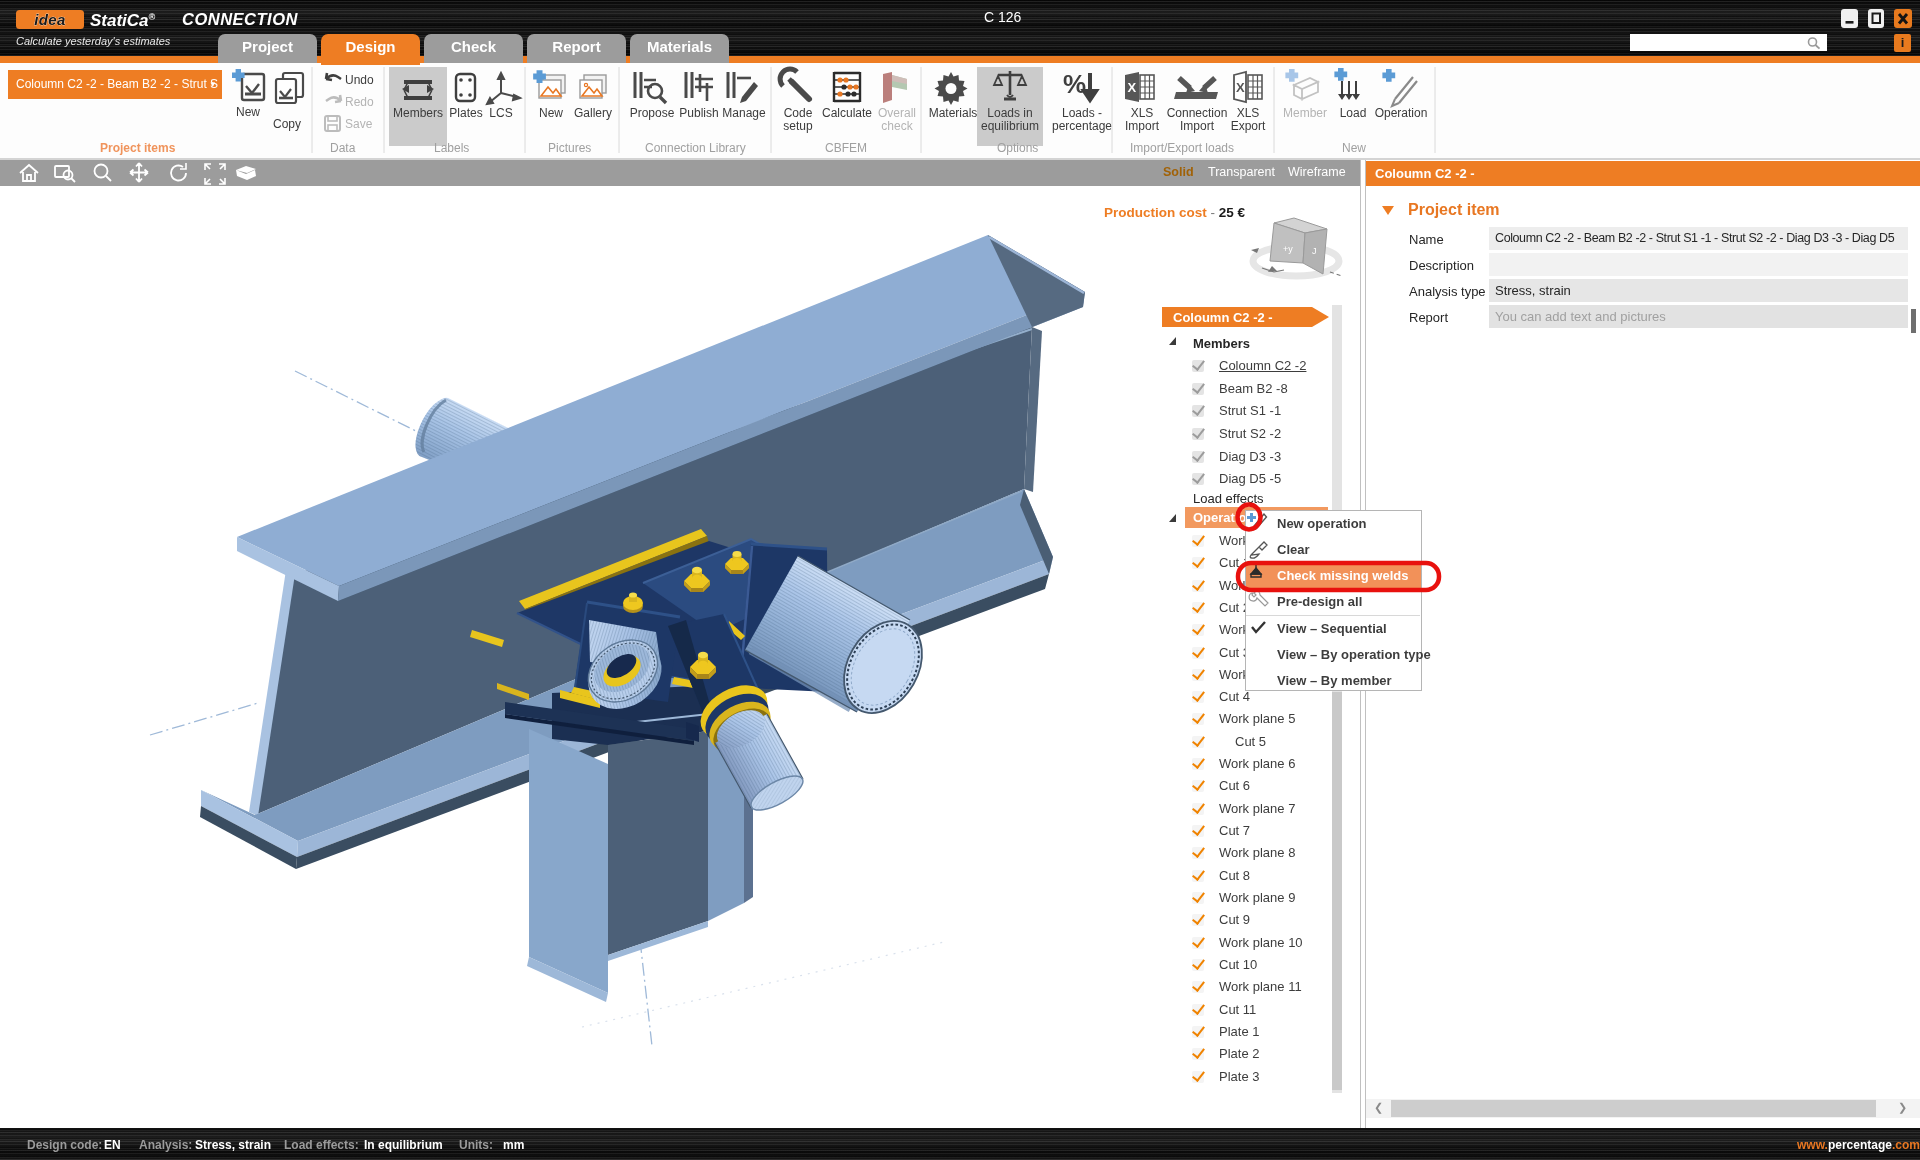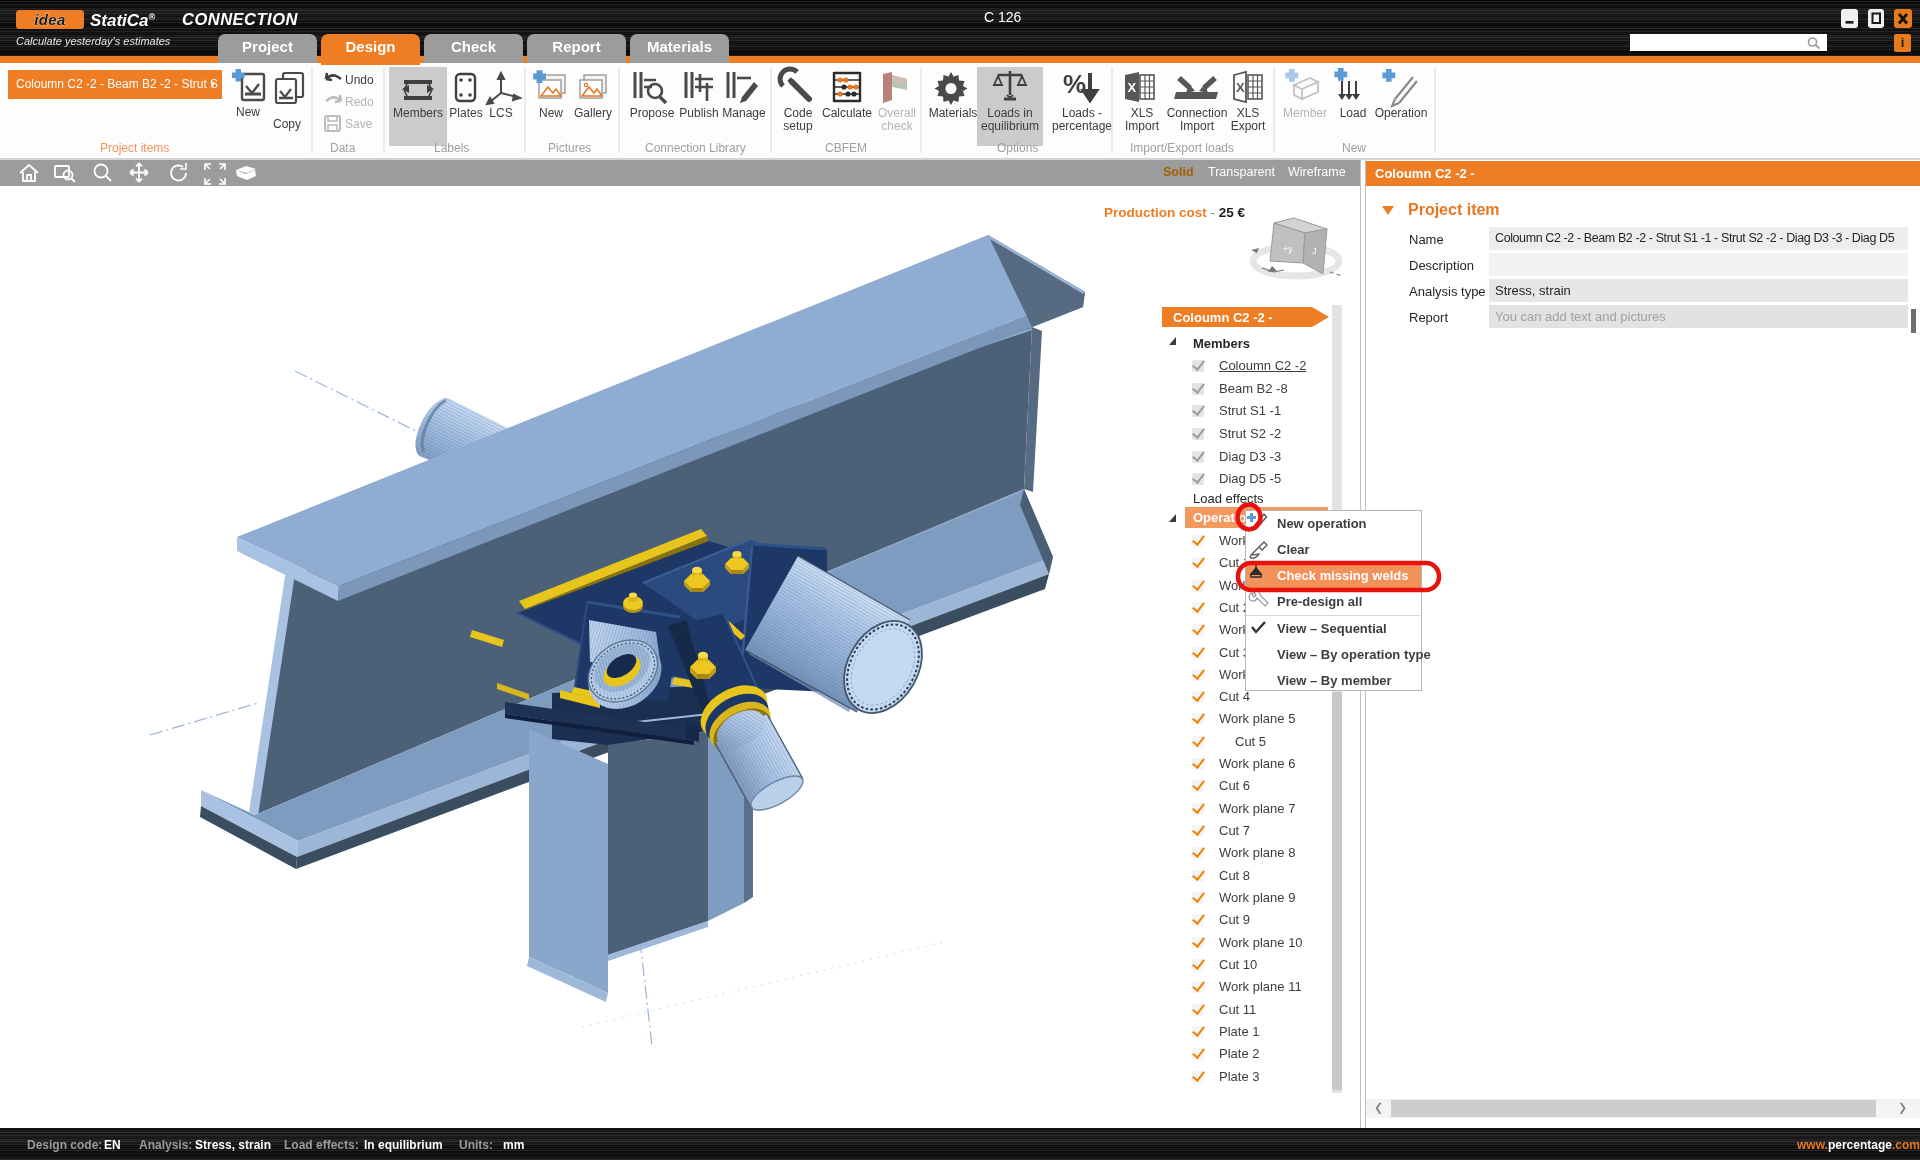--- a/index.html
+++ b/index.html
@@ -61,21 +61,21 @@
 
 <div class="abs" style="left:1630px;top:34px;width:197px;height:17px;background:#fff;z-index:3"></div>
 <svg class="abs" style="left:1806px;top:36px;z-index:4" width="16" height="14" viewBox="0 0 16 14">
  <circle cx="6.5" cy="6" r="4" fill="none" stroke="#9a9a9a" stroke-width="1.6"></circle>
     <path d="M9.5 9 L13.5 12.6" stroke="#9a9a9a" stroke-width="1.8"></path>
 </svg>
 <div class="abs" style="left:1894px;top:34px;width:17px;height:18px;background:#e87a1e;z-index:3;color:#1a1a1a;font-weight:bold;font-size:13px;text-align:center;line-height:18px;border-radius:2px">i</div>
 
 <div id="ribbon"></div>
 <div class="abs" style="left:8px;top:70px;width:214px;height:29px;background:#ee7d23;z-index:3;color:#fff;font-size:12px;line-height:29px;padding-left:8px;box-sizing:border-box;white-space:nowrap;overflow:hidden;padding-right:20px">Coloumn C2 -2 - Beam B2 -2 - Strut S<span style="position:absolute;right:7px;font-size:9px">▾</span></div>
-<div class="glabel" style="left:100px;color:#f0945c;font-weight:normal">Project items</div>
+<div class="glabel" style="left:100px;color:#f0945c;font-weight:bold">Project items</div>
 <div class="abs" style="left:389px;top:67px;width:58px;height:79px;background:#cbcbcb"></div>
 <div class="abs" style="left:977px;top:67px;width:66px;height:79px;background:#cbcbcb"></div>
 <svg class="abs" style="left:0;top:63px;z-index:2" width="1920" height="95" viewBox="0 0 1920 95">
 
  <g stroke="#dadada" stroke-width="1">
       <path d="M312 4 V90"></path>
       <path d="M384 4 V90"></path>
       <path d="M525 4 V90"></path>
       <path d="M619 4 V90"></path>
       <path d="M771 4 V90"></path>

